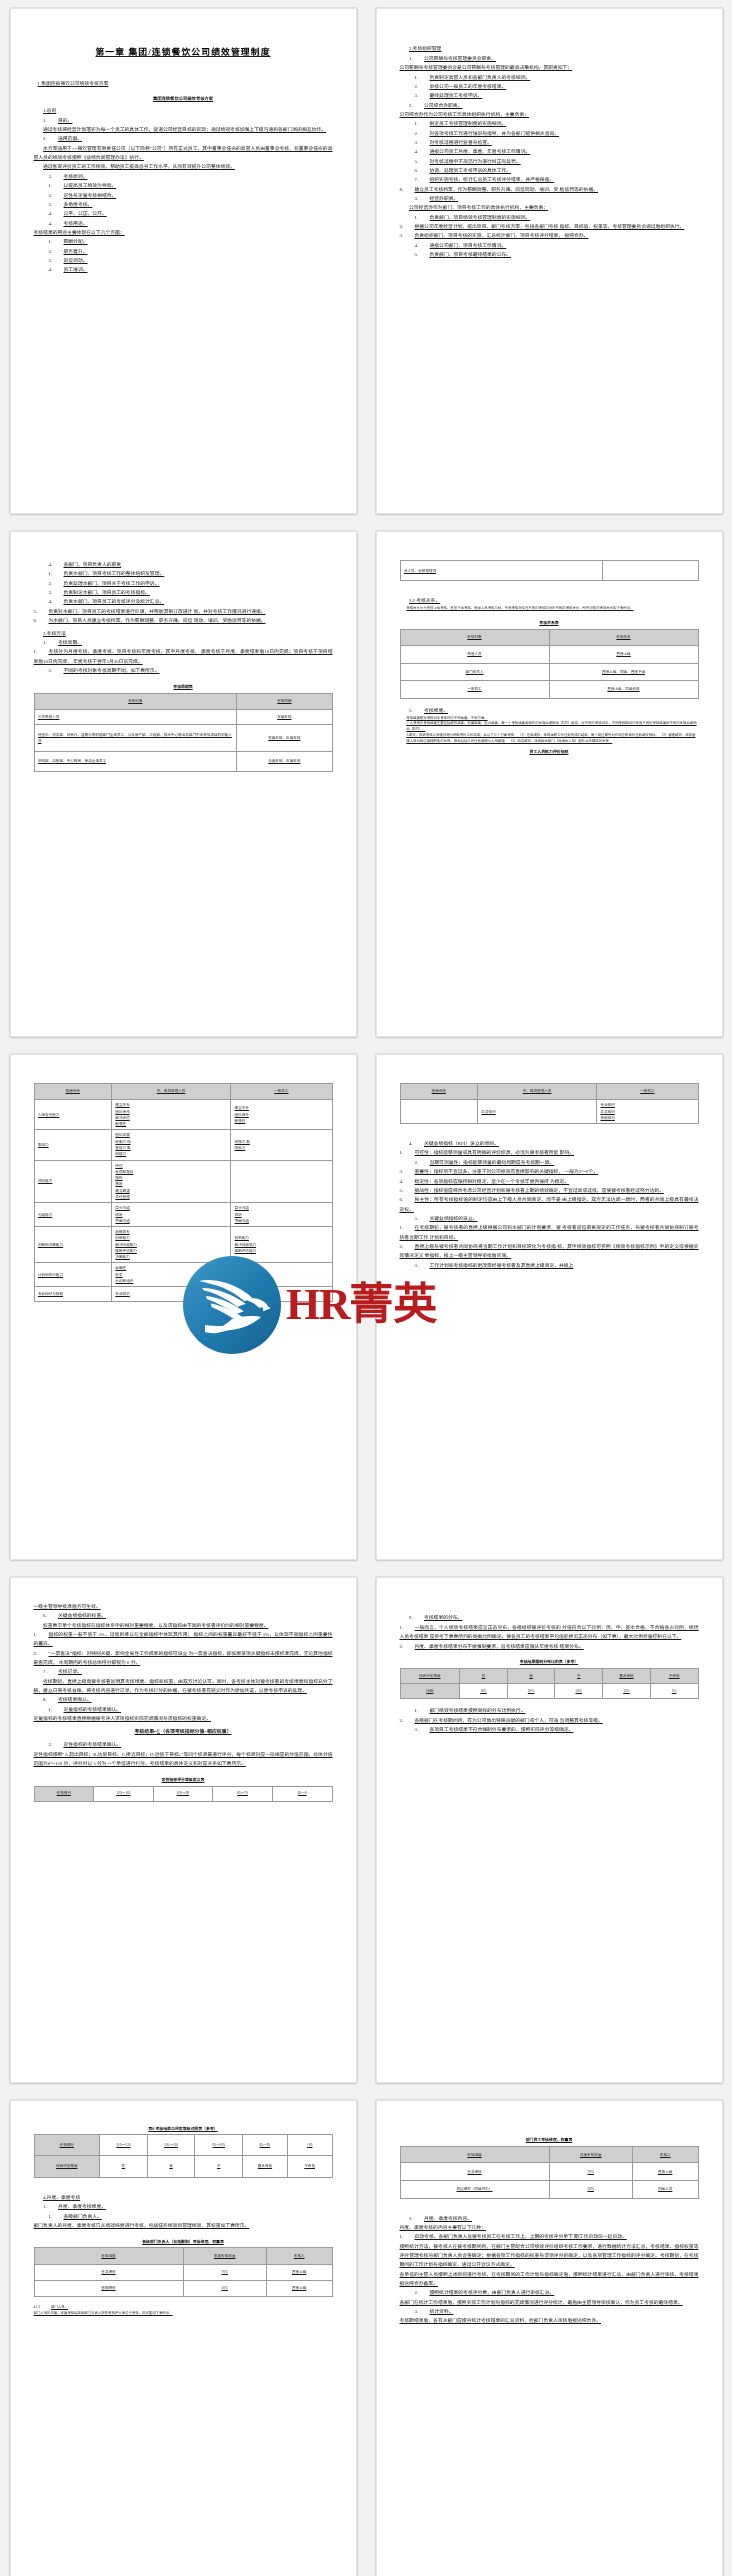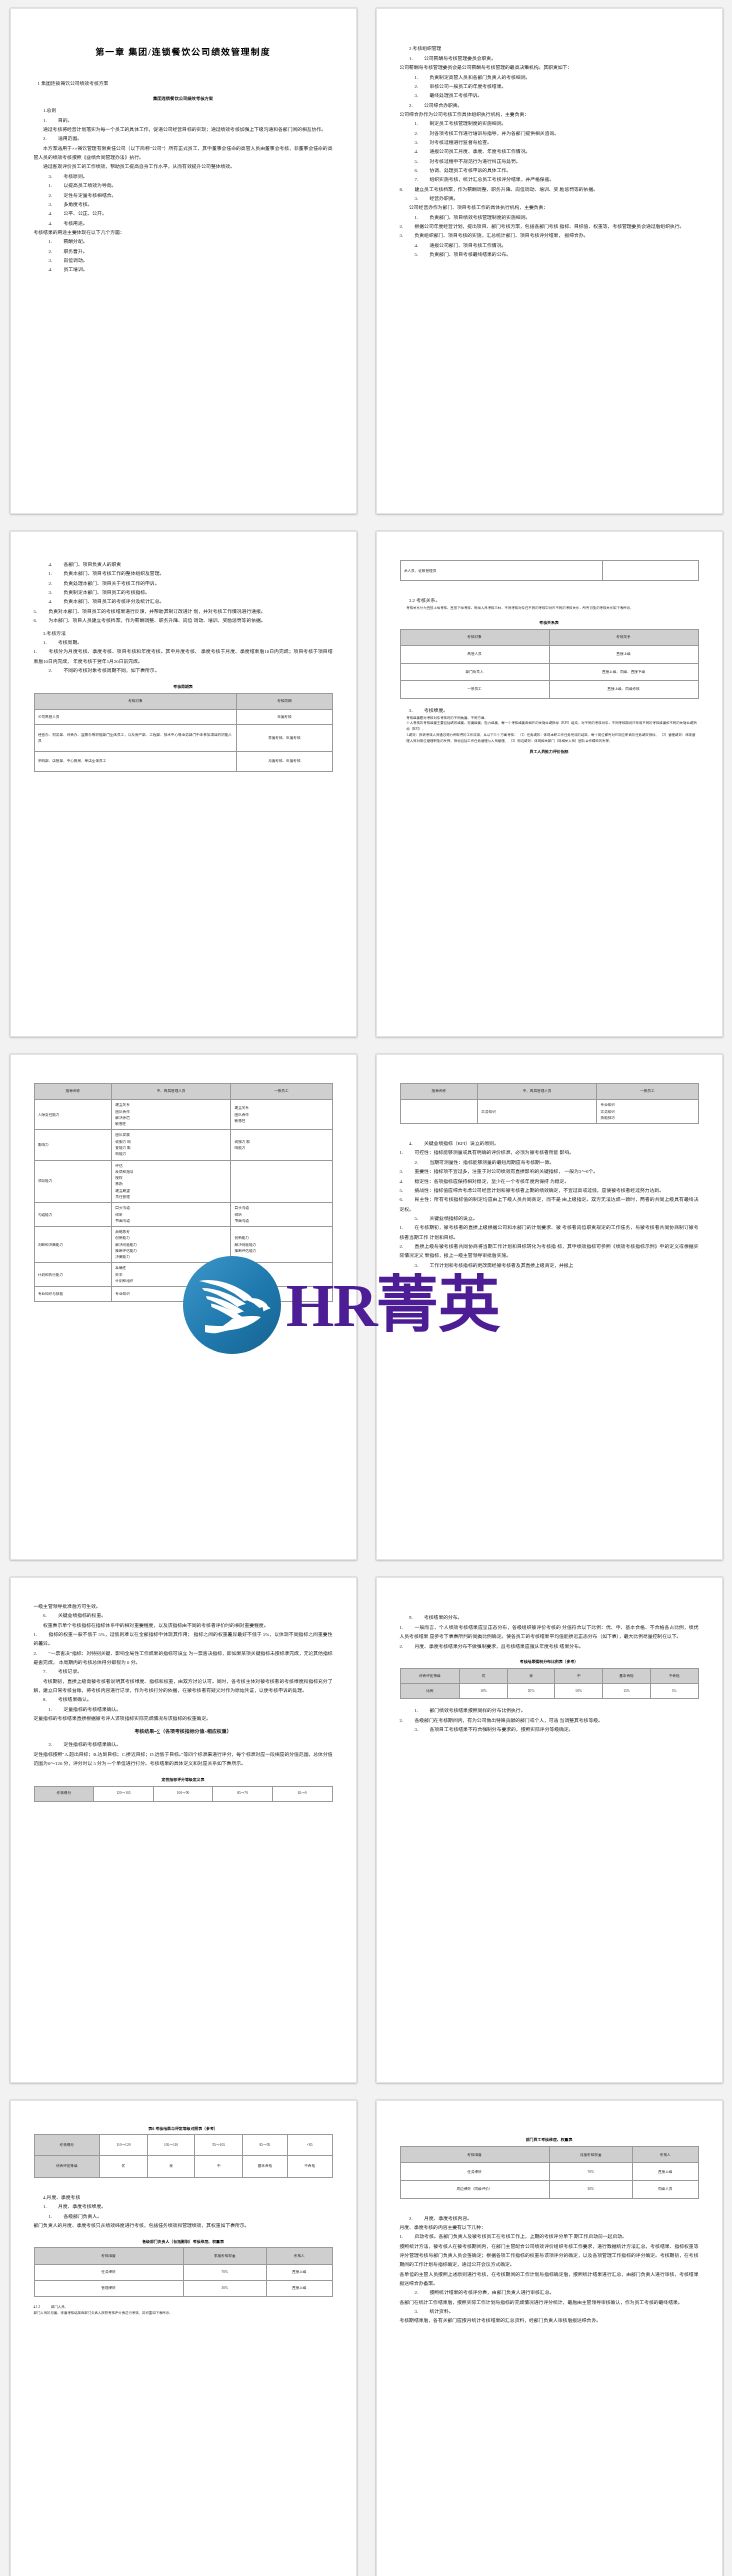--- a/index.html
+++ b/index.html
@@ -30,20 +30,21 @@
     width: 100%;
     height: 100%;
     box-shadow: 0 0 1.4px rgba(0,0,0,0.30), 0 0.7px 2px rgba(0,0,0,0.12);
     border: 0.7px solid #e3e3e3;
     padding: 20.4px 23px 12.2px 23px;
     overflow: hidden;
     position: relative;
     font-size: 4.8px;
     line-height: 1.95;
     color: #1a1a1a;
+    text-decoration: underline;
   }
   .doc-title {
     text-align: center;
     font-size: 8.8px;
     font-weight: bold;
     letter-spacing: 1.1px;
     margin: 15px 0 17.6px 0;
     color: #000;
   }
   .h-num {
@@ -123,23 +124,23 @@
     pointer-events: none;
     z-index: 50;
     display: flex;
     align-items: center;
     gap: 4.1px;
   }
   .wm-mark { width: 100px; height: 100px; flex: none; }
   .wm-text {
     font-family: "Liberation Serif", serif;
     font-weight: bold;
-    font-size: 62px;
+    font-size: 44px;
     line-height: 1;
-    color: #4c1d95;
+    color: #b91c1c;
     letter-spacing: -1.4px;
     white-space: nowrap;
   }
   .wm-text .cn { letter-spacing: 0px; }
 </style>
 </head>
 <body>
 
 <div id="root">
 

